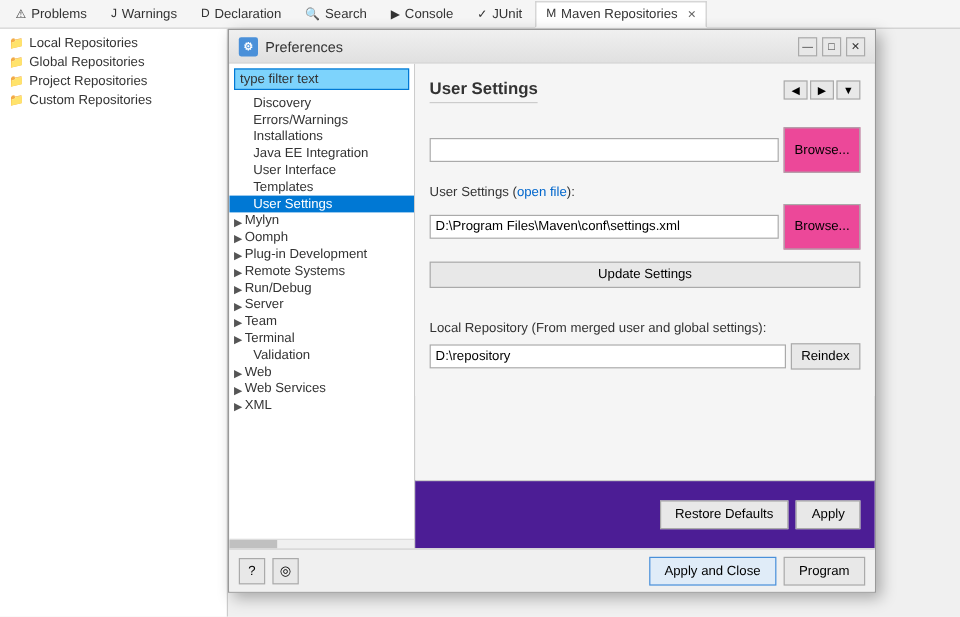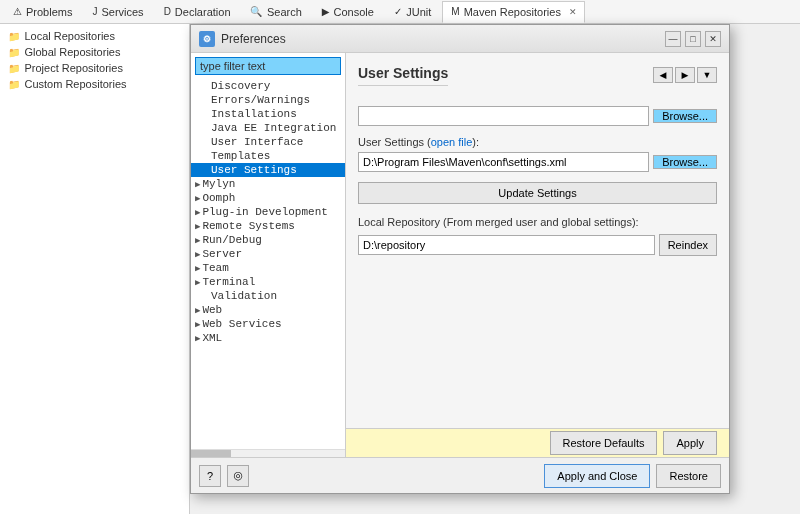--- a/index.html
+++ b/index.html
@@ -167,21 +167,20 @@
     .tree-scroll::-webkit-scrollbar-thumb { background: #c0c0c0; }
 
     .tree-item {
       display: flex;
       align-items: flex-end;
       padding: 1px 4px;
       font-size: 11px;
       cursor: pointer;
       color: #333;
       white-space: nowrap;
-      font-family: Liberation Mono, monospace;
     }
     .tree-item.selected {
       background: #0078d4;
       color: #fff;
     }
     .tree-item.sub {
       padding-left: 20px;
     }
     .tree-arrow {
       font-size: 9px;
@@ -251,33 +250,33 @@
       height: 20px;
       border: 1px solid #aaa;
       background: #fff;
       padding: 0 4px;
       font-size: 11px;
       outline: none;
     }
     .browse-btn {
       padding: 0 8px;
       font-size: 11px;
-      background: #7dd3fc;
-      border: 1px solid #aaa;
-      cursor: pointer;
-      height: 14px;
+      background: #ec4899;
+      border: 1px solid #aaa;
+      cursor: pointer;
+      height: 38px;
     }
     .update-btn {
       padding: 2px 16px;
       font-size: 11px;
       background: #e8e8e8;
       border: 1px solid #aaa;
       cursor: pointer;
       height: 22px;
-      margin-bottom: 12px;
+      margin-bottom: 28px;
     }
     .local-repo-label {
       font-size: 11px;
       color: #333;
       margin-bottom: 6px;
     }
     .reindex-btn {
       padding: 2px 8px;
       font-size: 11px;
       background: #e8e8e8;
@@ -328,36 +327,36 @@
     .action-btn.primary {
       background: #e0ecf8;
       border-color: #4a90d9;
     }
 
     
     .content-actions {
       display: flex;
       justify-content: flex-end;
       gap: 6px;
-      padding: 2px 12px;
+      padding: 16px 12px;
       border-top: 1px solid #ccc;
-      background: #fef9c3;
+      background: #4c1d95;
     }
   </style>
 </head>
 <body>
 
 <div class="tab-bar">
   <div class="tab">
     <span class="tab-icon">⚠</span>
     <span>Problems</span>
   </div>
   <div class="tab">
     <span class="tab-icon">J</span>
-    <span>Services</span>
+    <span>Warnings</span>
   </div>
   <div class="tab">
     <span class="tab-icon">D</span>
     <span>Declaration</span>
   </div>
   <div class="tab">
     <span class="tab-icon">🔍</span>
     <span>Search</span>
   </div>
   <div class="tab">
@@ -531,19 +530,19 @@
       </div>
     </div>
 
     <div class="dialog-footer">
       <div class="footer-left">
         <div class="footer-icon-btn">?</div>
         <div class="footer-icon-btn">◎</div>
       </div>
       <div class="footer-right">
         <button class="action-btn primary">Apply and Close</button>
-        <button class="action-btn">Restore</button>
+        <button class="action-btn">Program</button>
       </div>
     </div>
 
   </div>
 
 </div>
 
 </body></html>

